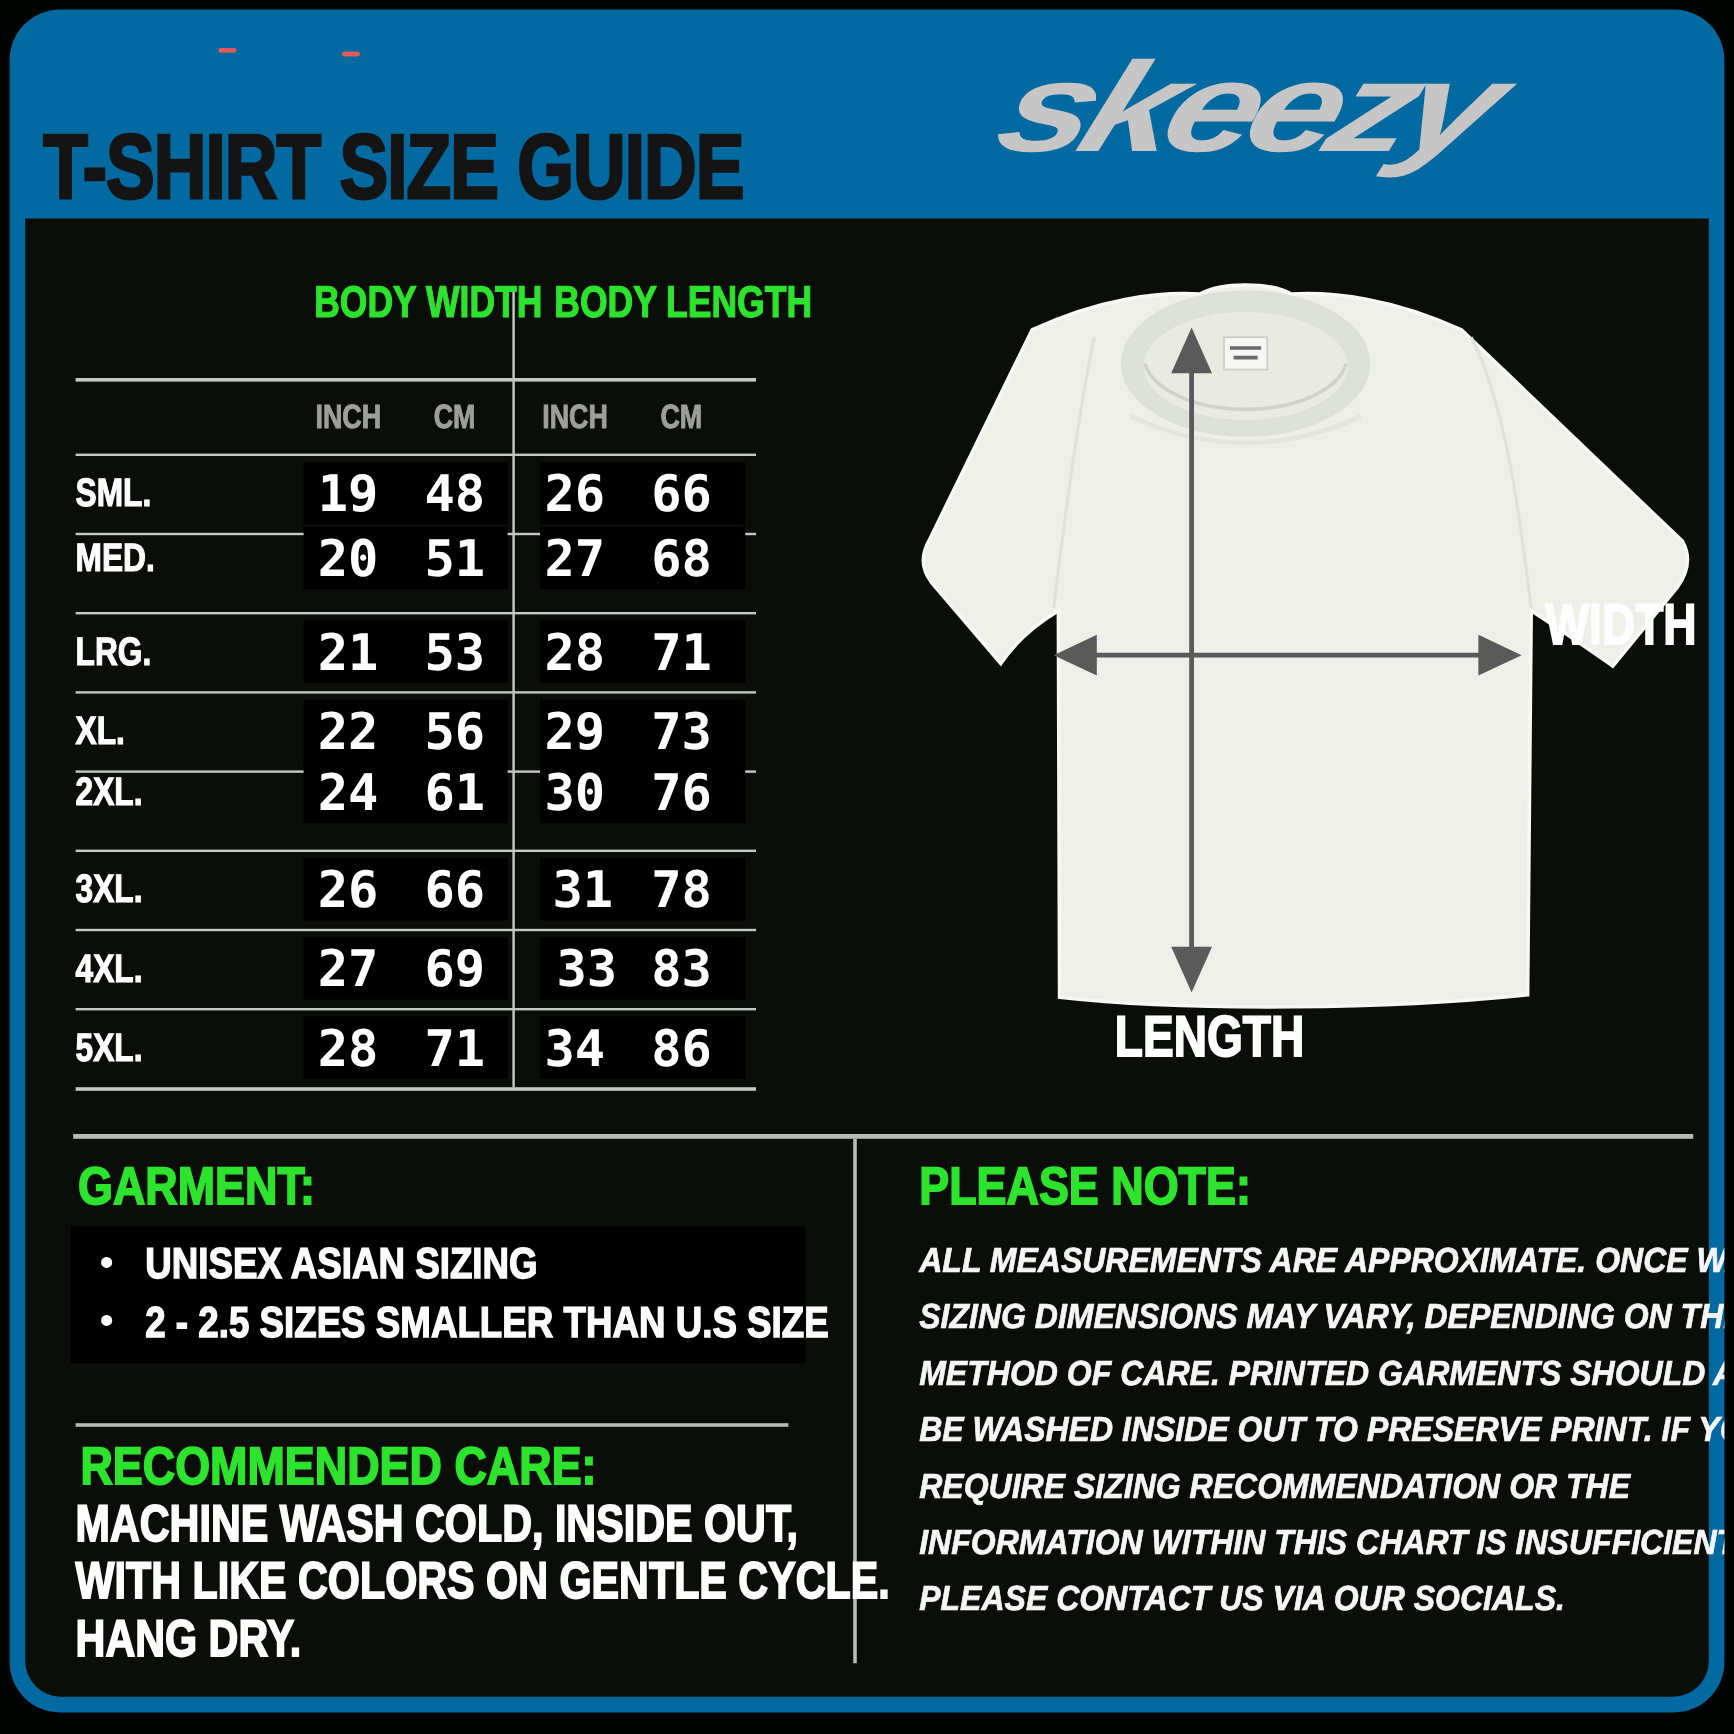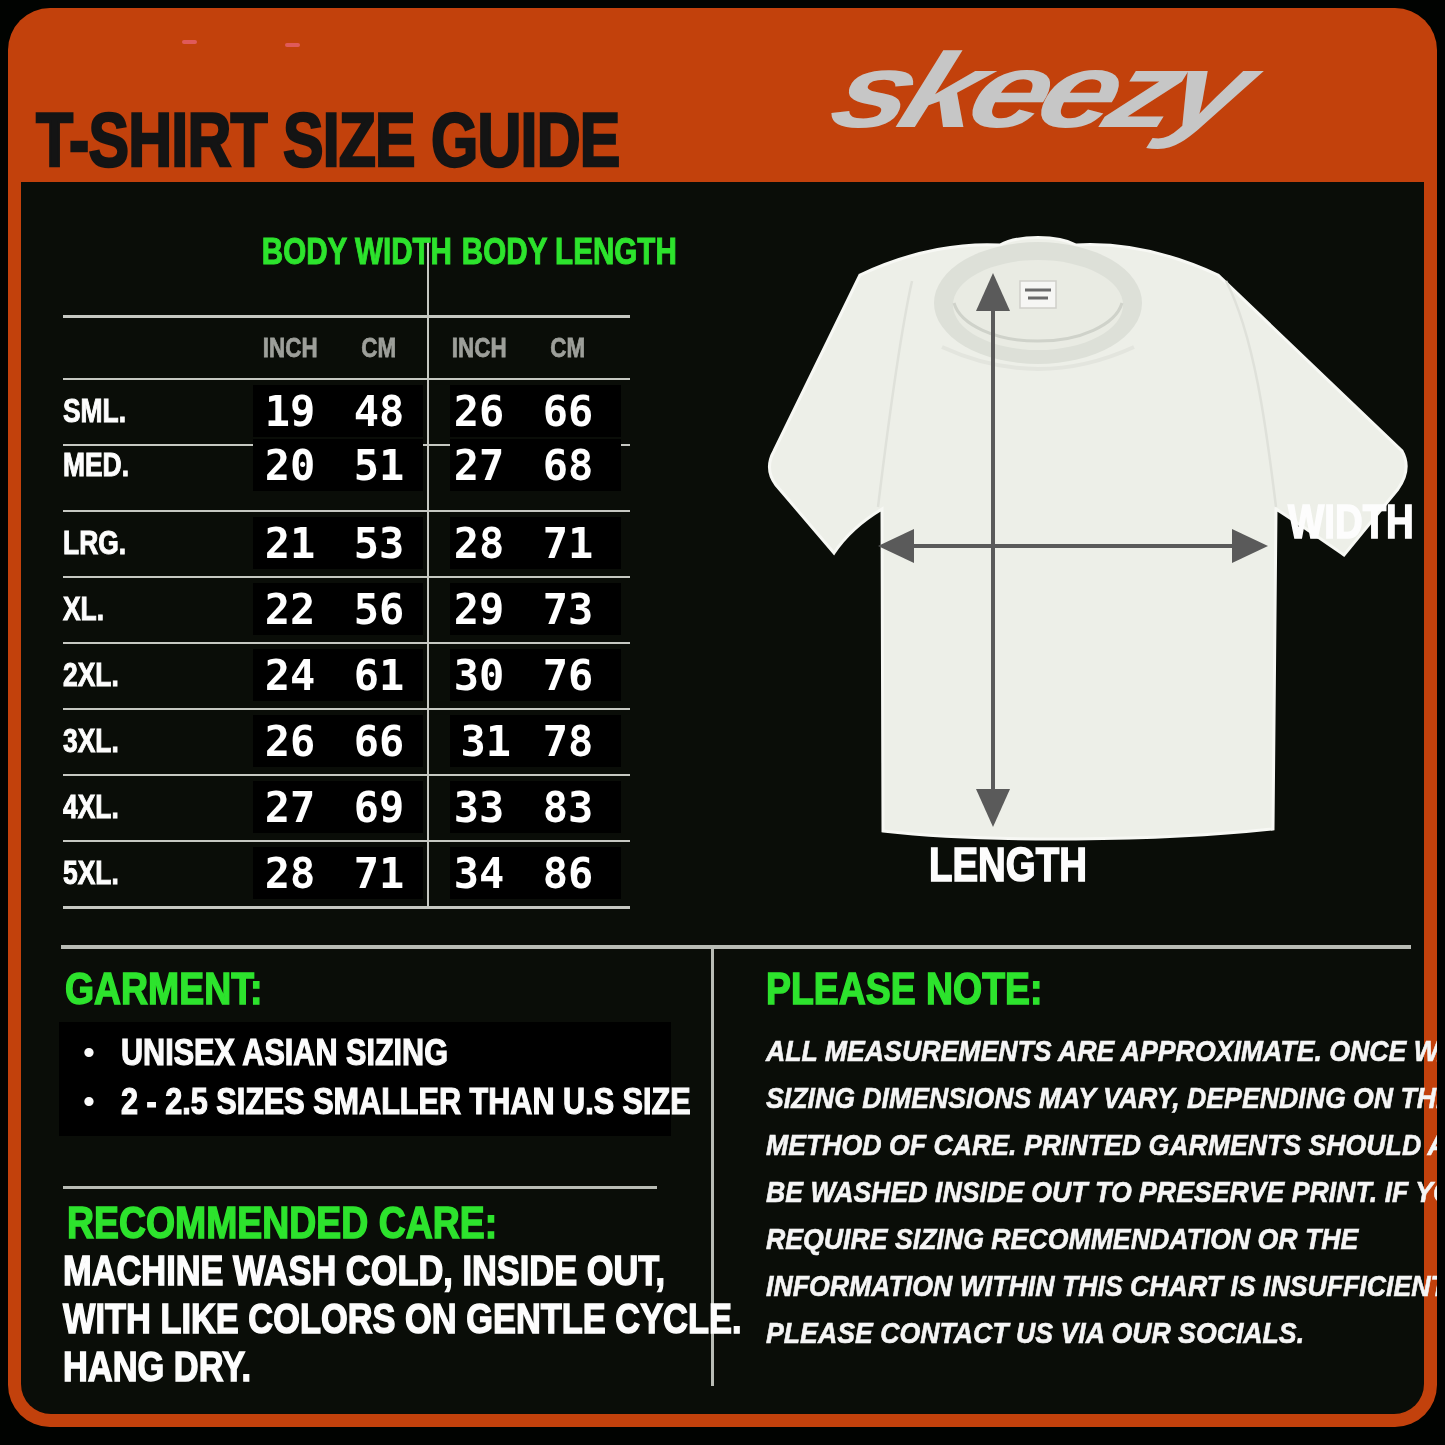--- a/index.html
+++ b/index.html
@@ -1,18 +1,18 @@
 <!DOCTYPE html>
 <html><head>
 <meta charset="utf-8">
 <style>
   html,body{margin:0;padding:0;background:#000;}
   .page{position:relative;width:1445px;height:1445px;background:#010301;overflow:hidden;
         font-family:"Liberation Sans",sans-serif;}
-  .card{position:absolute;left:8px;top:8px;width:1429px;height:1419px;background:#c2410c;
+  .card{position:absolute;left:8px;top:8px;width:1429px;height:1419px;background:#0369a1;
         border-radius:42px;overflow:hidden;}
   .content{position:absolute;left:13px;top:174px;width:1403px;height:1232px;background:#0a0d08;
         border-bottom-left-radius:30px;border-bottom-right-radius:30px;}
 
   
   .cnd{display:inline-block;font-weight:bold;transform:scaleX(0.8);transform-origin:center;}
   .cnd-l{transform-origin:left center;}
 
   .title{position:absolute;left:28px;top:88px;font-size:76px;color:#141414;
          font-weight:bold;-webkit-text-stroke:2.5px #141414;letter-spacing:-1px;white-space:nowrap;}
@@ -136,21 +136,21 @@
         </div>
         <div class="trow" style="top:356px;">
           <span class="rlab"><span class="cnd cnd-l">XL.</span></span>
           <div class="cbox" style="left:190px;width:170px;"></div>
           <div class="cbox" style="left:387px;width:171px;"></div>
           <span class="num" style="left:182px;">22</span>
           <span class="num" style="left:271px;">56</span>
           <span class="num" style="left:371px;">29</span>
           <span class="num" style="left:460px;">73</span>
         </div>
-        <div class="trow" style="top:422px;text-decoration:underline;">
+        <div class="trow" style="top:407px;text-decoration:underline;">
           <span class="rlab"><span class="cnd cnd-l">2XL.</span></span>
           <div class="cbox" style="left:190px;width:170px;"></div>
           <div class="cbox" style="left:387px;width:171px;"></div>
           <span class="num" style="left:182px;">24</span>
           <span class="num" style="left:271px;">61</span>
           <span class="num" style="left:371px;">30</span>
           <span class="num" style="left:460px;">76</span>
         </div>
         <div class="trow" style="top:488px;">
           <span class="rlab"><span class="cnd cnd-l">3XL.</span></span>
@@ -160,21 +160,21 @@
           <span class="num" style="left:271px;">66</span>
           <span class="num" style="left:358px;text-align:right;">31</span>
           <span class="num" style="left:460px;">78</span>
         </div>
         <div class="trow" style="top:554px;">
           <span class="rlab"><span class="cnd cnd-l">4XL.</span></span>
           <div class="cbox" style="left:190px;width:170px;"></div>
           <div class="cbox" style="left:387px;width:171px;"></div>
           <span class="num" style="left:182px;">27</span>
           <span class="num" style="left:271px;">69</span>
-          <span class="num" style="left:371px;">33</span>
+          <span class="num" style="left:381px;">33</span>
           <span class="num" style="left:460px;">83</span>
         </div>
         <div class="trow" style="top:620px;">
           <span class="rlab"><span class="cnd cnd-l">5XL.</span></span>
           <div class="cbox" style="left:190px;width:170px;"></div>
           <div class="cbox" style="left:387px;width:171px;"></div>
           <span class="num" style="left:182px;">28</span>
           <span class="num" style="left:271px;">71</span>
           <span class="num" style="left:371px;">34</span>
           <span class="num" style="left:460px;text-align:center;">86</span>

